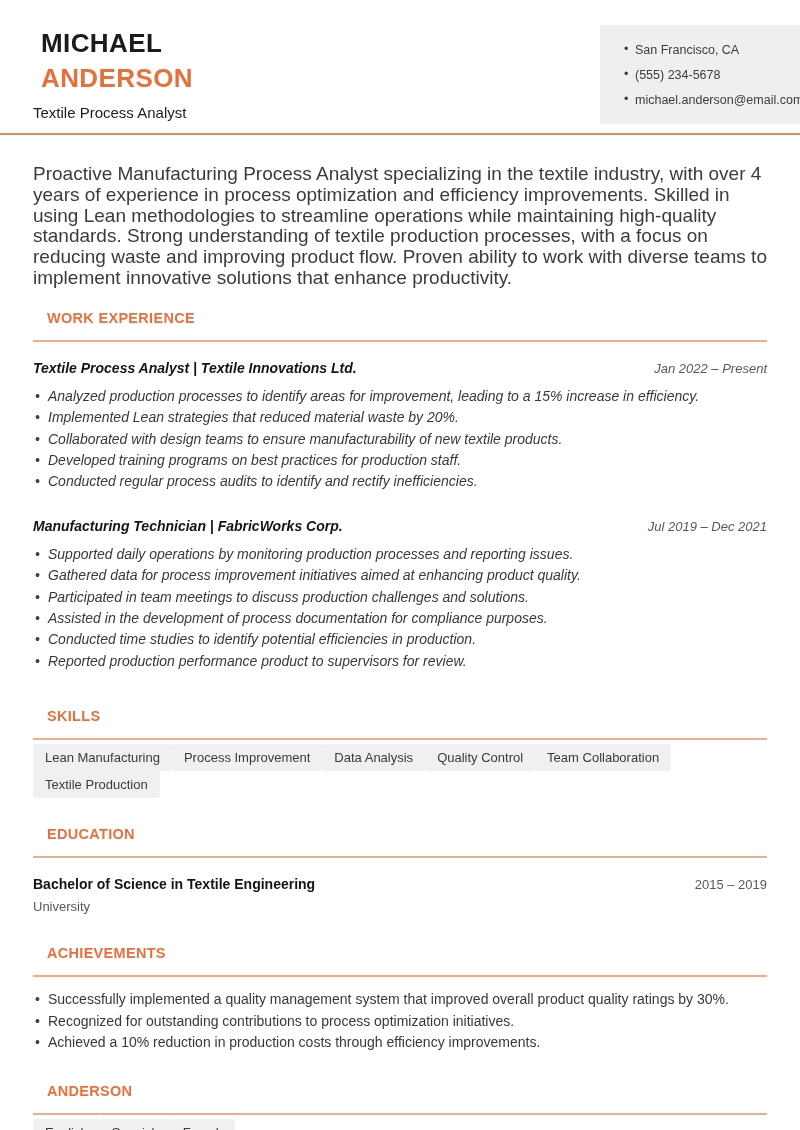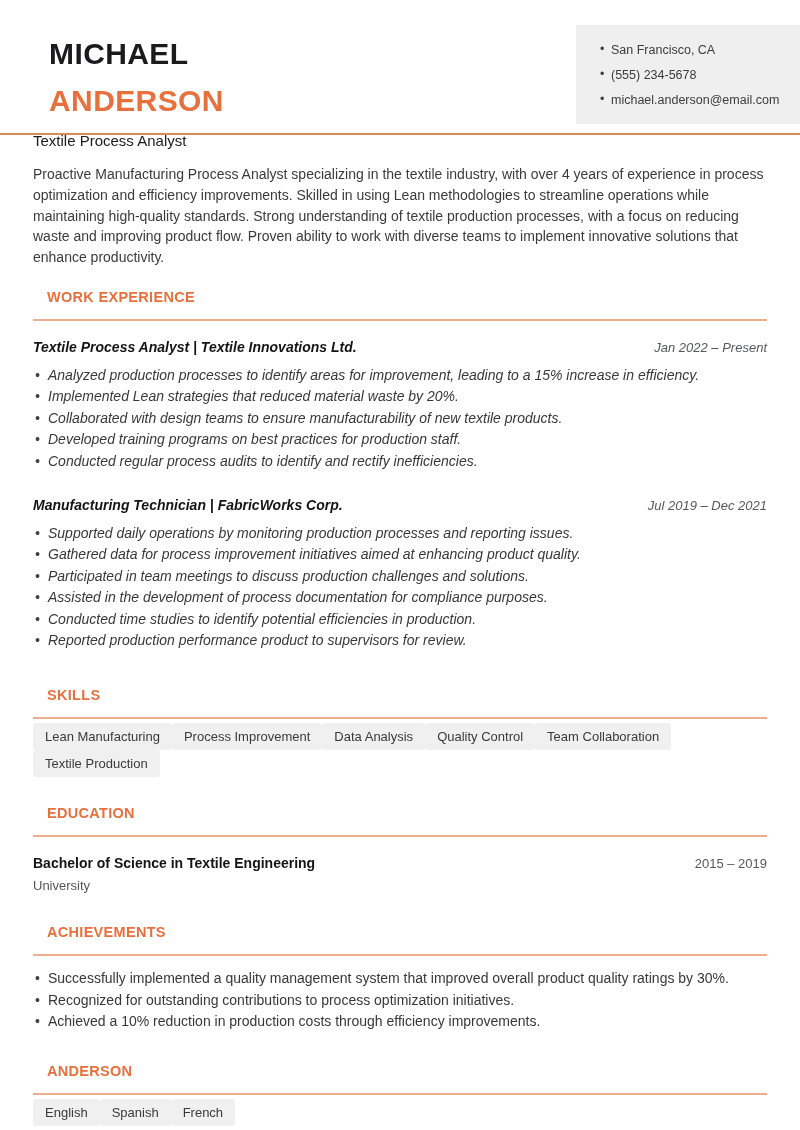--- a/index.html
+++ b/index.html
@@ -10,50 +10,50 @@
     width: 800px; height: 1130px;
     background: #ffffff;
     position: relative;
     overflow: hidden;
   }
 
   
   header { position: relative; height: 133px; }
   .name-block { position: absolute; left: 33px; top: 22px; }
   .name-line {
-    margin: 16px; font-size: 30px; font-weight: 800;
+    margin: 8px; font-size: 26px; font-weight: 800;
     line-height: 1.04; letter-spacing: 0.4px; color: #1b1b1d;
   }
   .name-line.last { color: var(--accent); }
   .role { margin-top: 12px; font-size: 15px; color: #1c1c1e; }
 
   .contact-card {
     position: absolute; right: 0; top: 25px;
-    width: 224px; margin: 0;
+    width: 200px; margin: 0;
     background: #efefef;
     list-style: none;
     padding: 12px 14px 12px 24px;
   }
   .contact-card li {
     position: relative;
     font-size: 12.5px; color: #3c3c3e;
     padding: 5.5px 0 5.5px 11px;
   }
   .contact-card li::before {
     content: "•"; position: absolute; left: 0; top: 4.5px; color: #3c3c3e;
   }
 
   .top-divider { height: 2px; background: #d98a5a; }
 
   
   main { padding: 0 33px; }
 
   .summary {
     margin: 29px 0 0;
-    font-size: 14px; line-height: 20.8px;
+    font-size: 19px; line-height: 20.8px;
     color: #3b3b3b; text-align: left;
   }
 
   section { margin-top: 0; }
   .section-title {
     margin: 14px; font-size: 14.5px; font-weight: 700;
     letter-spacing: 0.3px; color: var(--accent);
   }
   .rule { height: 2px; background: #f0ad8e; margin-top: 9px; }
 

